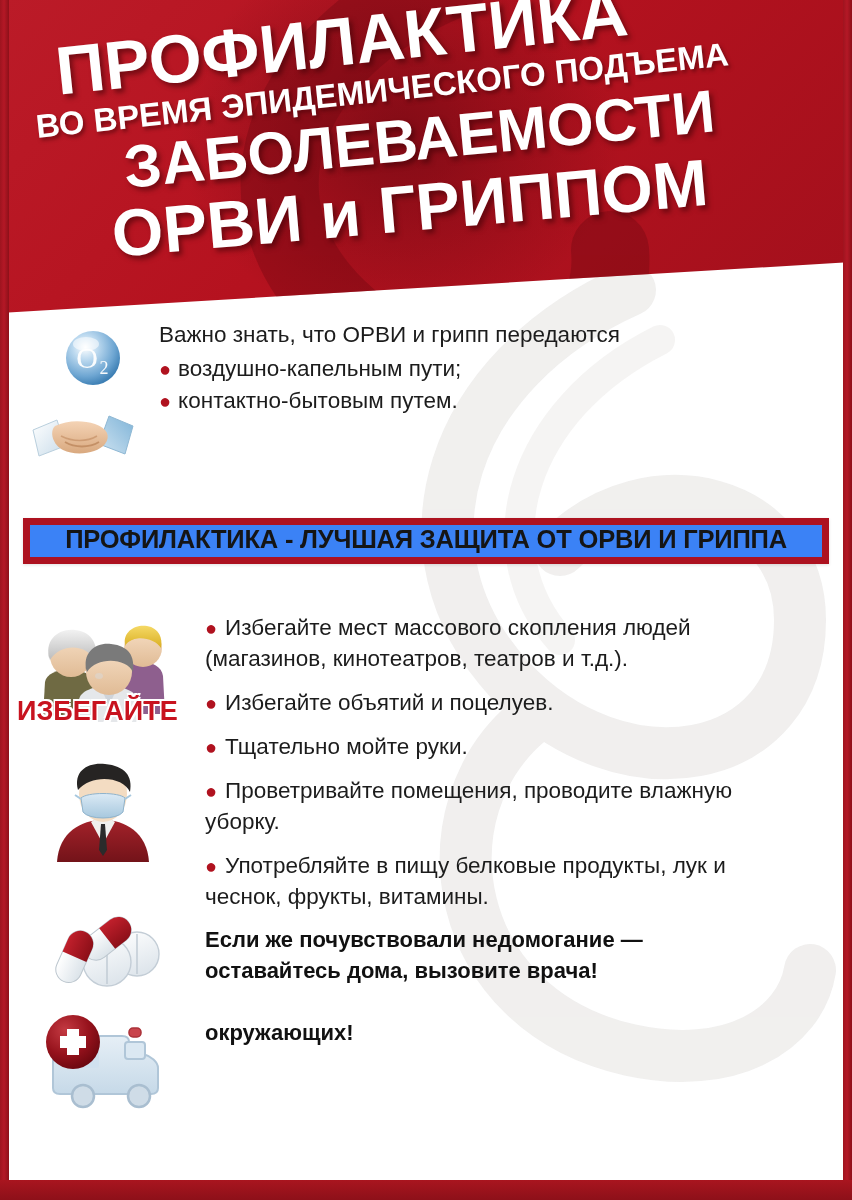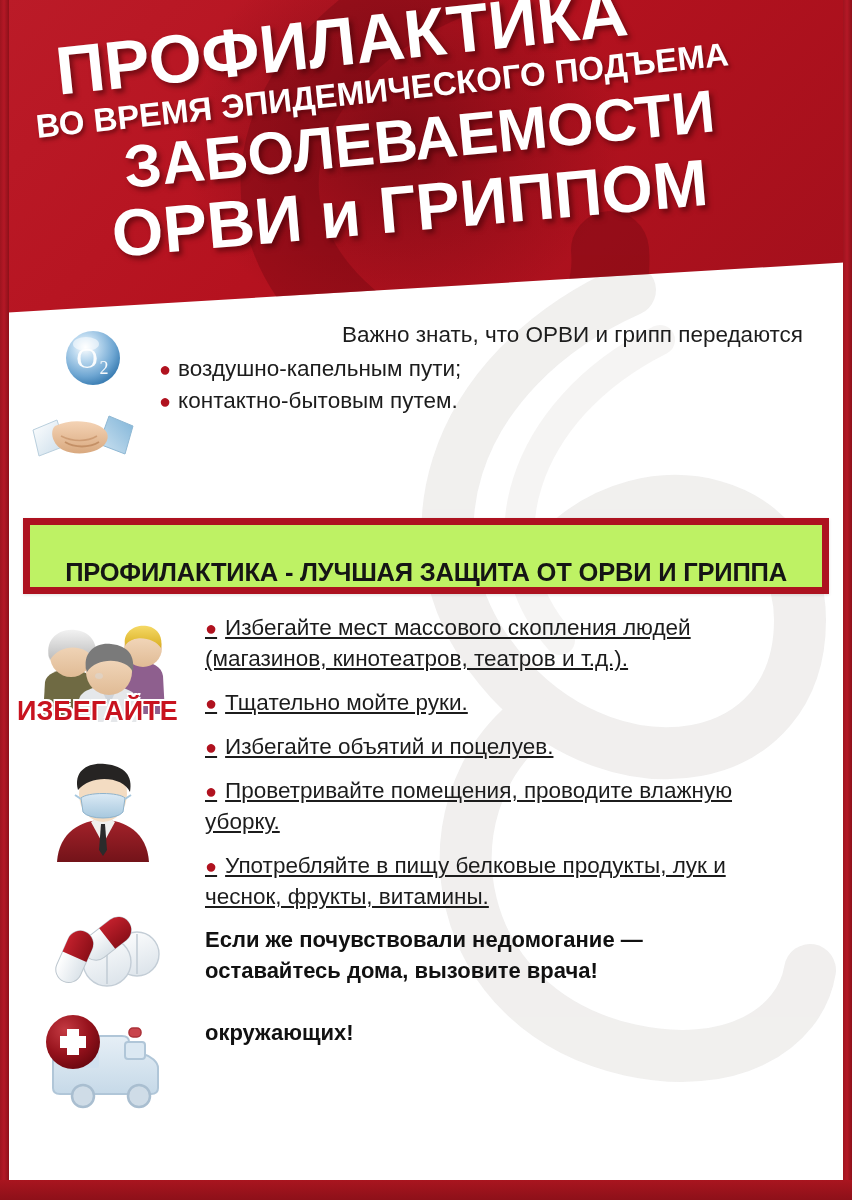--- a/index.html
+++ b/index.html
@@ -146,21 +146,21 @@
   }
   .row-flex { display: flex; align-items: flex-start; }
 
   .icon-col-1 {
     width: 150px;
     flex: 0 0 150px;
     padding-left: 52px;
     box-sizing: border-box;
     padding-top: 6px;
   }
-  .text-col-1 { flex: 1; padding-right: 40px; text-align: right; }
+  .text-col-1 { flex: 1; padding-right: 40px; }
 
   .intro-text {
     font-size: 22.5px;
     color: #1c1c1c;
     line-height: 1.36;
     margin: 0 0 2px 0;
   }
   .bullet-line {
     font-size: 22.5px;
     color: #1c1c1c;
@@ -176,26 +176,26 @@
     margin-right: 7px;
     flex: 0 0 auto;
   }
 
   
   .banner {
     position: absolute;
     left: 14px;
     right: 14px;
     top: 256px;
-    height: 76px;
+    height: 46px;
     border: 7px solid #ad1220;
-    background: #bef264;
+    background: #3b82f6;
     box-sizing: border-box;
     display: flex;
-    align-items: flex-end;
+    align-items: flex-start;
     justify-content: center;
     box-shadow: 0 1px 3px rgba(0,0,0,0.12);
   }
   .banner-text {
     font-size: 25.5px;
     font-weight: bold;
     color: #151515;
     letter-spacing: -0.2px;
     white-space: nowrap;
   }
@@ -218,21 +218,20 @@
     padding-right: 26px;
     padding-top: 2px;
   }
 
   .tip {
     font-size: 22.5px;
     color: #1c1c1c;
     line-height: 1.38;
     margin: 0 16px 13px 0;
     text-indent: 0;
-    text-decoration: underline;
   }
   .tip .dot {
     color: #b0121f;
     font-size: 20px;
     margin-right: 8px;
   }
 
   .closing {
     font-size: 22px;
     font-weight: bold;
@@ -471,24 +470,24 @@
             <circle cx="34" cy="30" r="27" fill="url(#crossg)"></circle>
             <path d="M28 17 h12 v7 h7 v12 h-7 v7 h-12 v-7 h-7 v-12 h7 z" fill="#ffffff"></path>
           </svg>
         </div>
 
         <div class="text-col-2">
           <p class="tip">
             <span class="dot">●</span><span>Избегайте мест массового скопления людей (магазинов, кинотеатров, театров и т.д.).</span>
           </p>
           <p class="tip">
+            <span class="dot">●</span><span>Избегайте объятий и поцелуев.</span>
+          </p>
+          <p class="tip">
             <span class="dot">●</span><span>Тщательно мойте руки.</span>
-          </p>
-          <p class="tip">
-            <span class="dot">●</span><span>Избегайте объятий и поцелуев.</span>
           </p>
           <p class="tip">
             <span class="dot">●</span><span>Проветривайте помещения, проводите влажную уборку.</span>
           </p>
           <p class="tip">
             <span class="dot">●</span><span>Употребляйте в пищу белковые продукты, лук и чеснок, фрукты, витамины.</span>
           </p>
 
           <p class="closing">
             <span>Если же почувствовали недомогание —</span><br>

